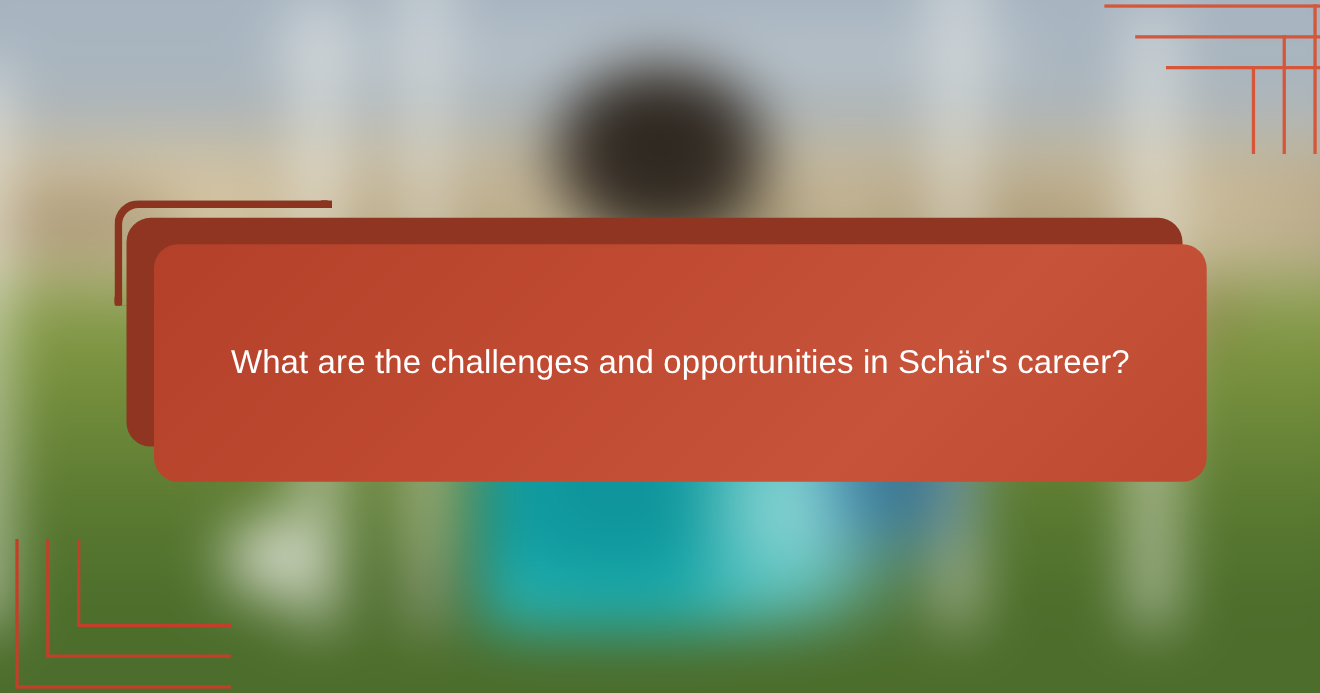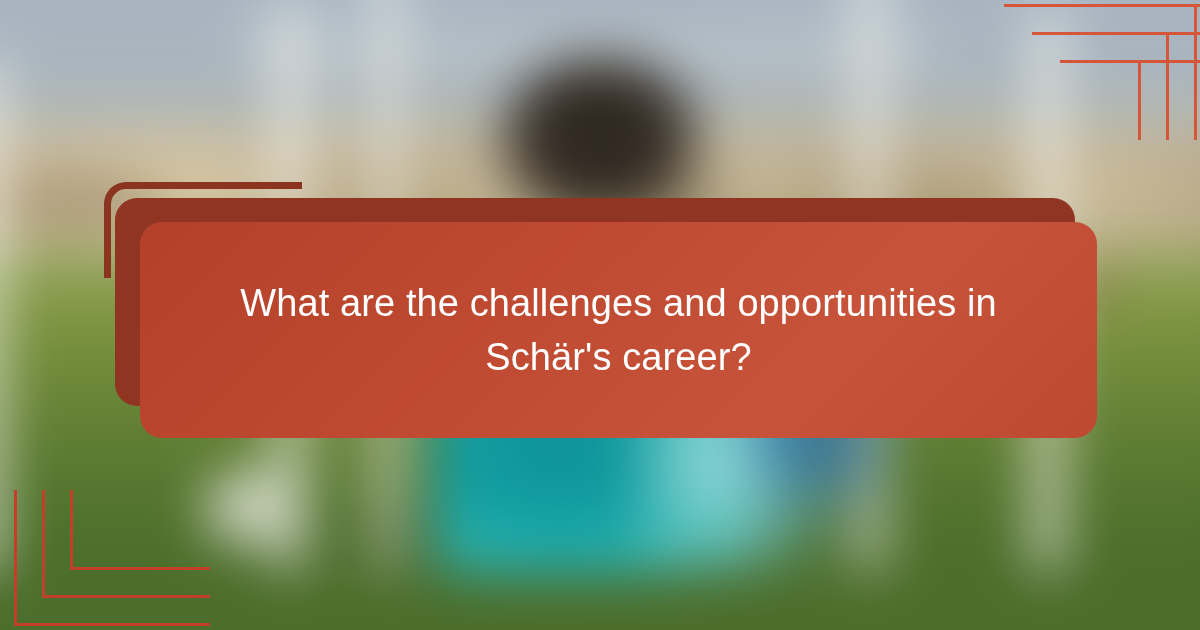--- a/index.html
+++ b/index.html
@@ -191,21 +191,21 @@
     border-radius: 22px;
     background: linear-gradient(135deg, #b4402a 0%, #bf4a31 38%, #c6533a 70%, #bd4a30 100%);
     display: flex;
     align-items: center;
     justify-content: center;
   }
   .headline {
     width: 820px;
     text-align: center;
     color: #ffffff;
-    font-size: 38px;
+    font-size: 30px;
     line-height: 54px;
     font-weight: 400;
     letter-spacing: .1px;
     text-rendering: optimizeLegibility;
   }
 </style>
 </head>
 <body>
 
 <div id="stage">

